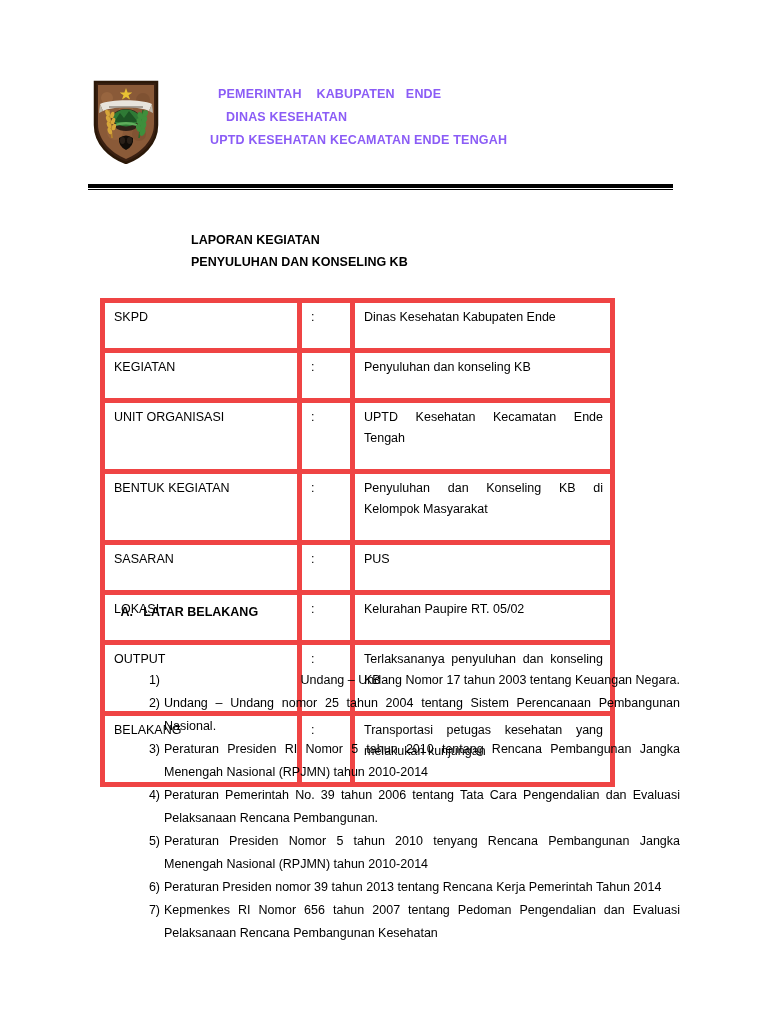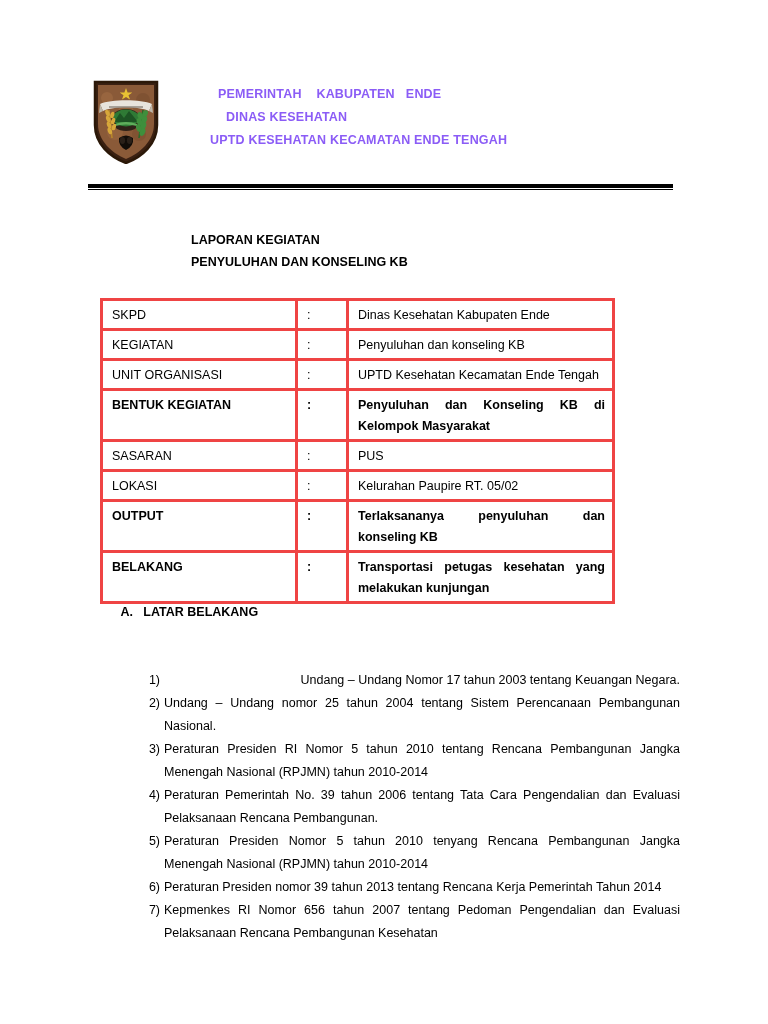--- a/index.html
+++ b/index.html
@@ -94,22 +94,22 @@
   .info-table {
     position: absolute;
     left: 100px;
     top: 298px;
     width: 515px;
     border-collapse: collapse;
     table-layout: fixed;
     font-size: 12.5px;
   }
   .info-table td {
-    border: 3px solid #ef4444;
-    padding: 4px 0 2px 0;
+    border: 5px solid #ef4444;
+    padding: 4px 0 20px 0;
     vertical-align: top;
     line-height: 21px;
   }
   .info-table td.k {
     width: 183px;
     padding-left: 9px;
   }
   .info-table td.c {
     width: 39px;
     padding-left: 9px;
@@ -117,21 +117,21 @@
   .info-table td.v {
     padding-left: 9px;
     padding-right: 7px;
     text-align: justify;
     text-align-last: left;
     margin-left: 32px;
   }
   .info-table td.v.just {
     text-align: justify;
   }
-  .info-table td.tall { height: 40px; font-weight: bold; }
+  .info-table td.tall { height: 40px; }
 
   
   .sec-a {
     position: absolute;
     left: 100px;
     top: 582px;
     width: 580px;
   }
   .sec-a-head {
     font-weight: bold;

